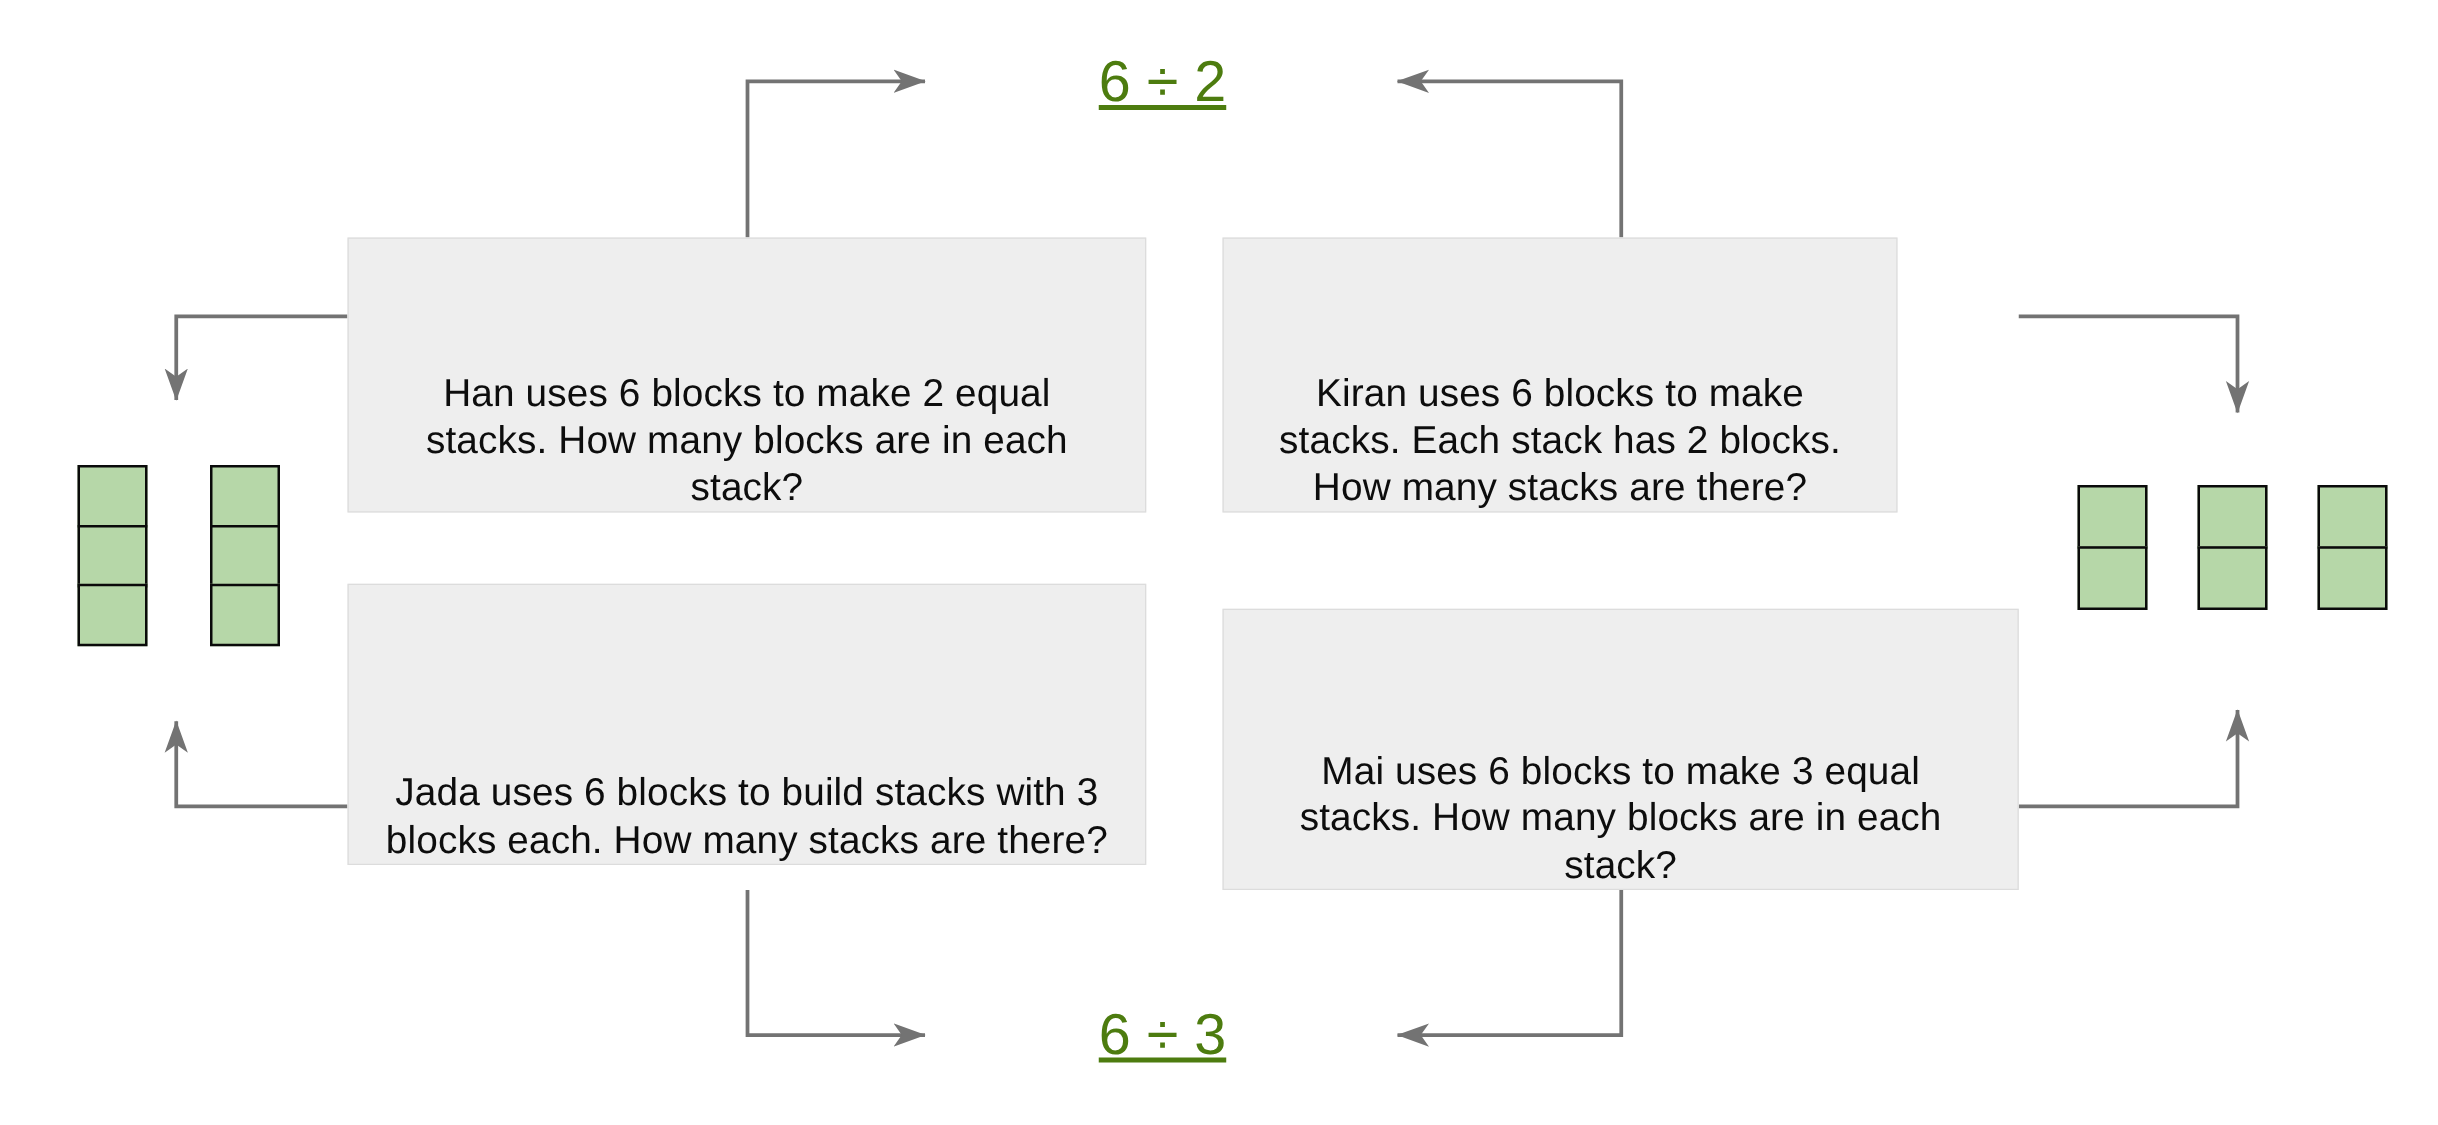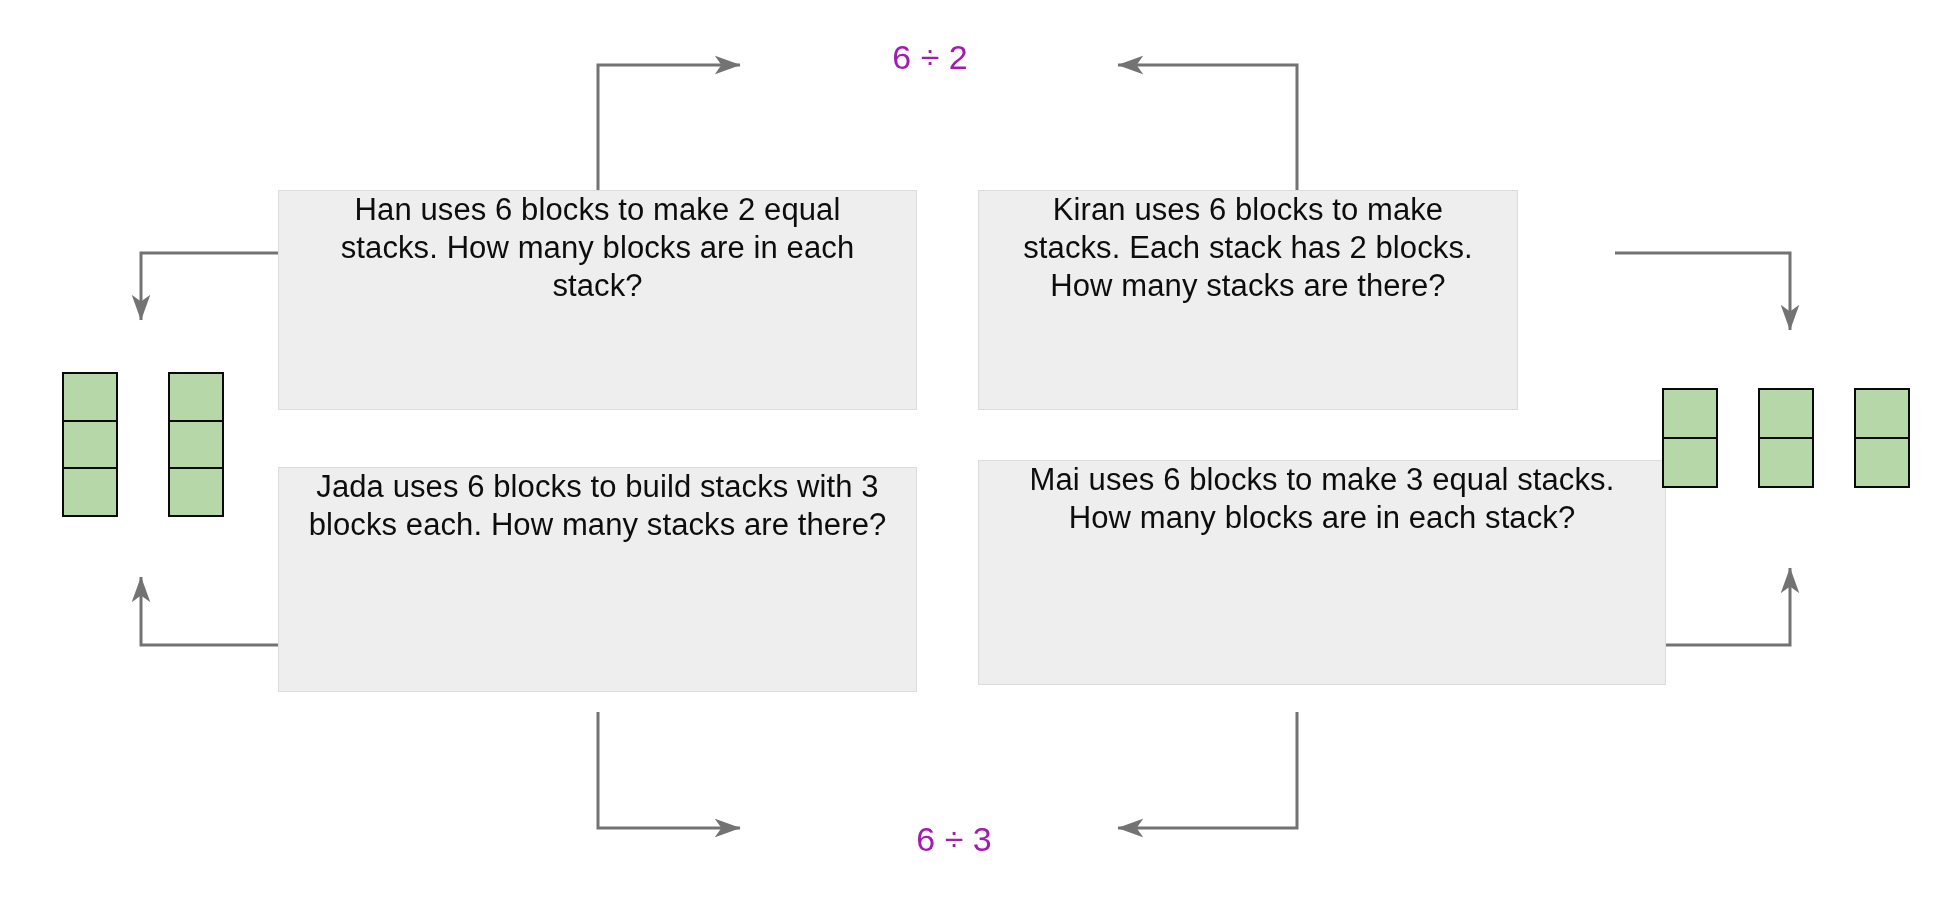--- a/index.html
+++ b/index.html
@@ -26,48 +26,49 @@
     height: 900px;
     pointer-events: none;
   }
   
   .qbox {
     position: absolute;
     background: #eeeeee;
     border: 1px solid #dcdcdc;
     box-sizing: border-box;
     display: flex;
-    align-items: flex-start;
+    align-items: flex-end;
     justify-content: center;
     padding: 0 26px;
   }
   .qbox-text {
     font-family: "Liberation Sans", sans-serif;
     font-size: 31px;
     line-height: 1.22;
     color: #0d0d0d;
     text-align: center;
     letter-spacing: 0.1px;
   }
   #box-han    { left: 278px;  top: 190px; width: 639px; height: 220px; }
   #box-kiran  { left: 978px;  top: 190px; width: 540px; height: 220px; }
   #box-jada   { left: 278px;  top: 467px; width: 639px; height: 225px; }
-  #box-mai    { left: 978px;  top: 460px; width: 688px; height: 225px; }
+  #box-mai    { left: 978px;  top: 487px; width: 637px; height: 225px; }
 
   
   .expr {
     position: absolute;
     font-family: "Liberation Sans", sans-serif;
-    font-size: 34px;
-    color: #a21caf;
+    font-size: 46px;
+    color: #4d7c0f;
     white-space: nowrap;
     text-align: center;
+    text-decoration: underline;
   }
   #expr-top    { left: 780px; top: 38px;  width: 300px; }
-  #expr-bottom { left: 804px; top: 800px; width: 300px; margin-top: 20px; }
+  #expr-bottom { left: 780px; top: 800px; width: 300px; }
 
   
   .stack-group {
     position: absolute;
     display: flex;
     align-items: flex-start;
   }
   .stack {
     display: flex;
     flex-direction: column;

